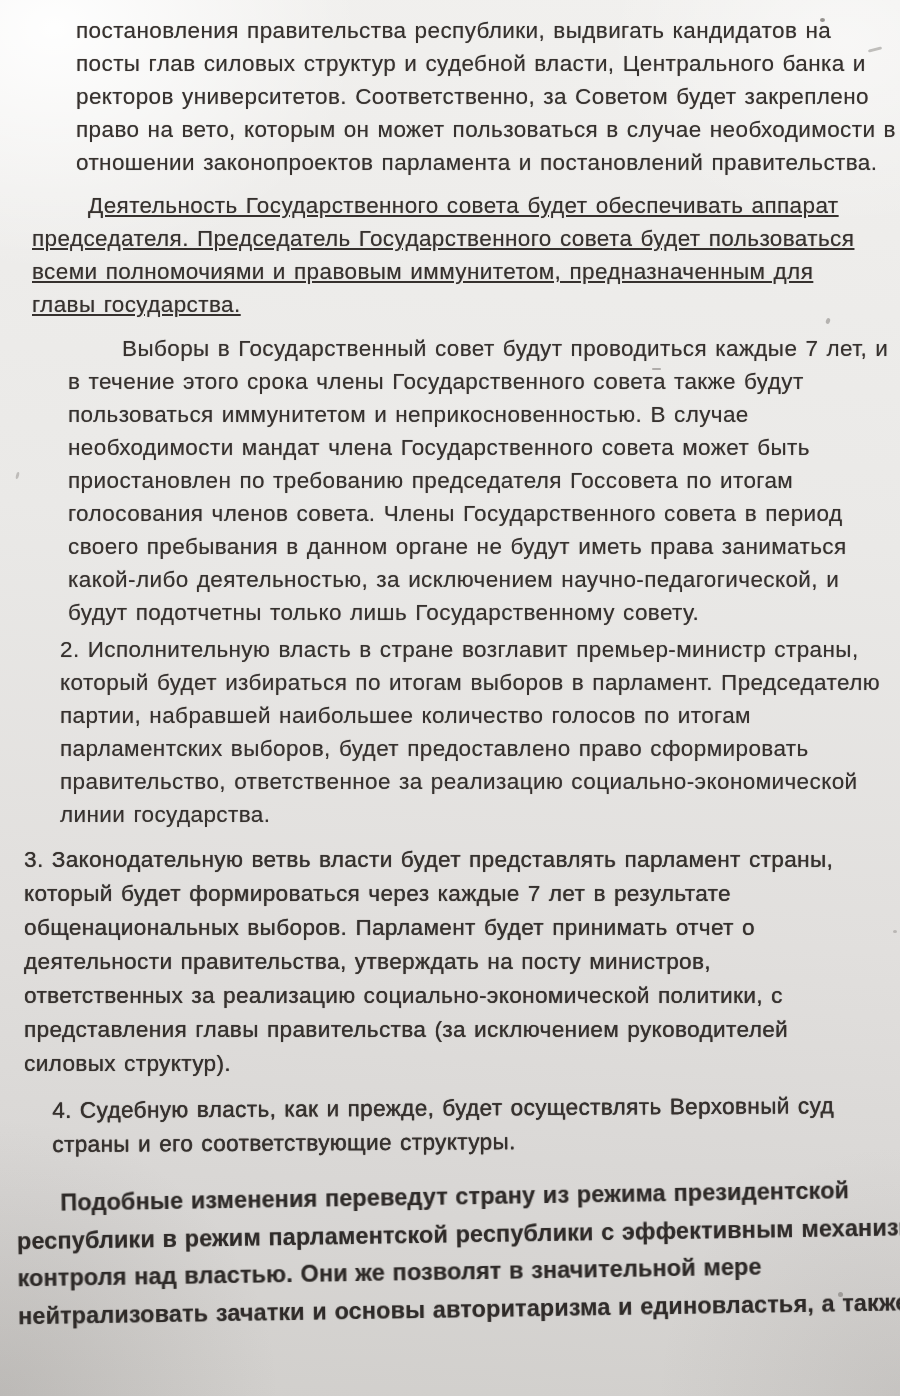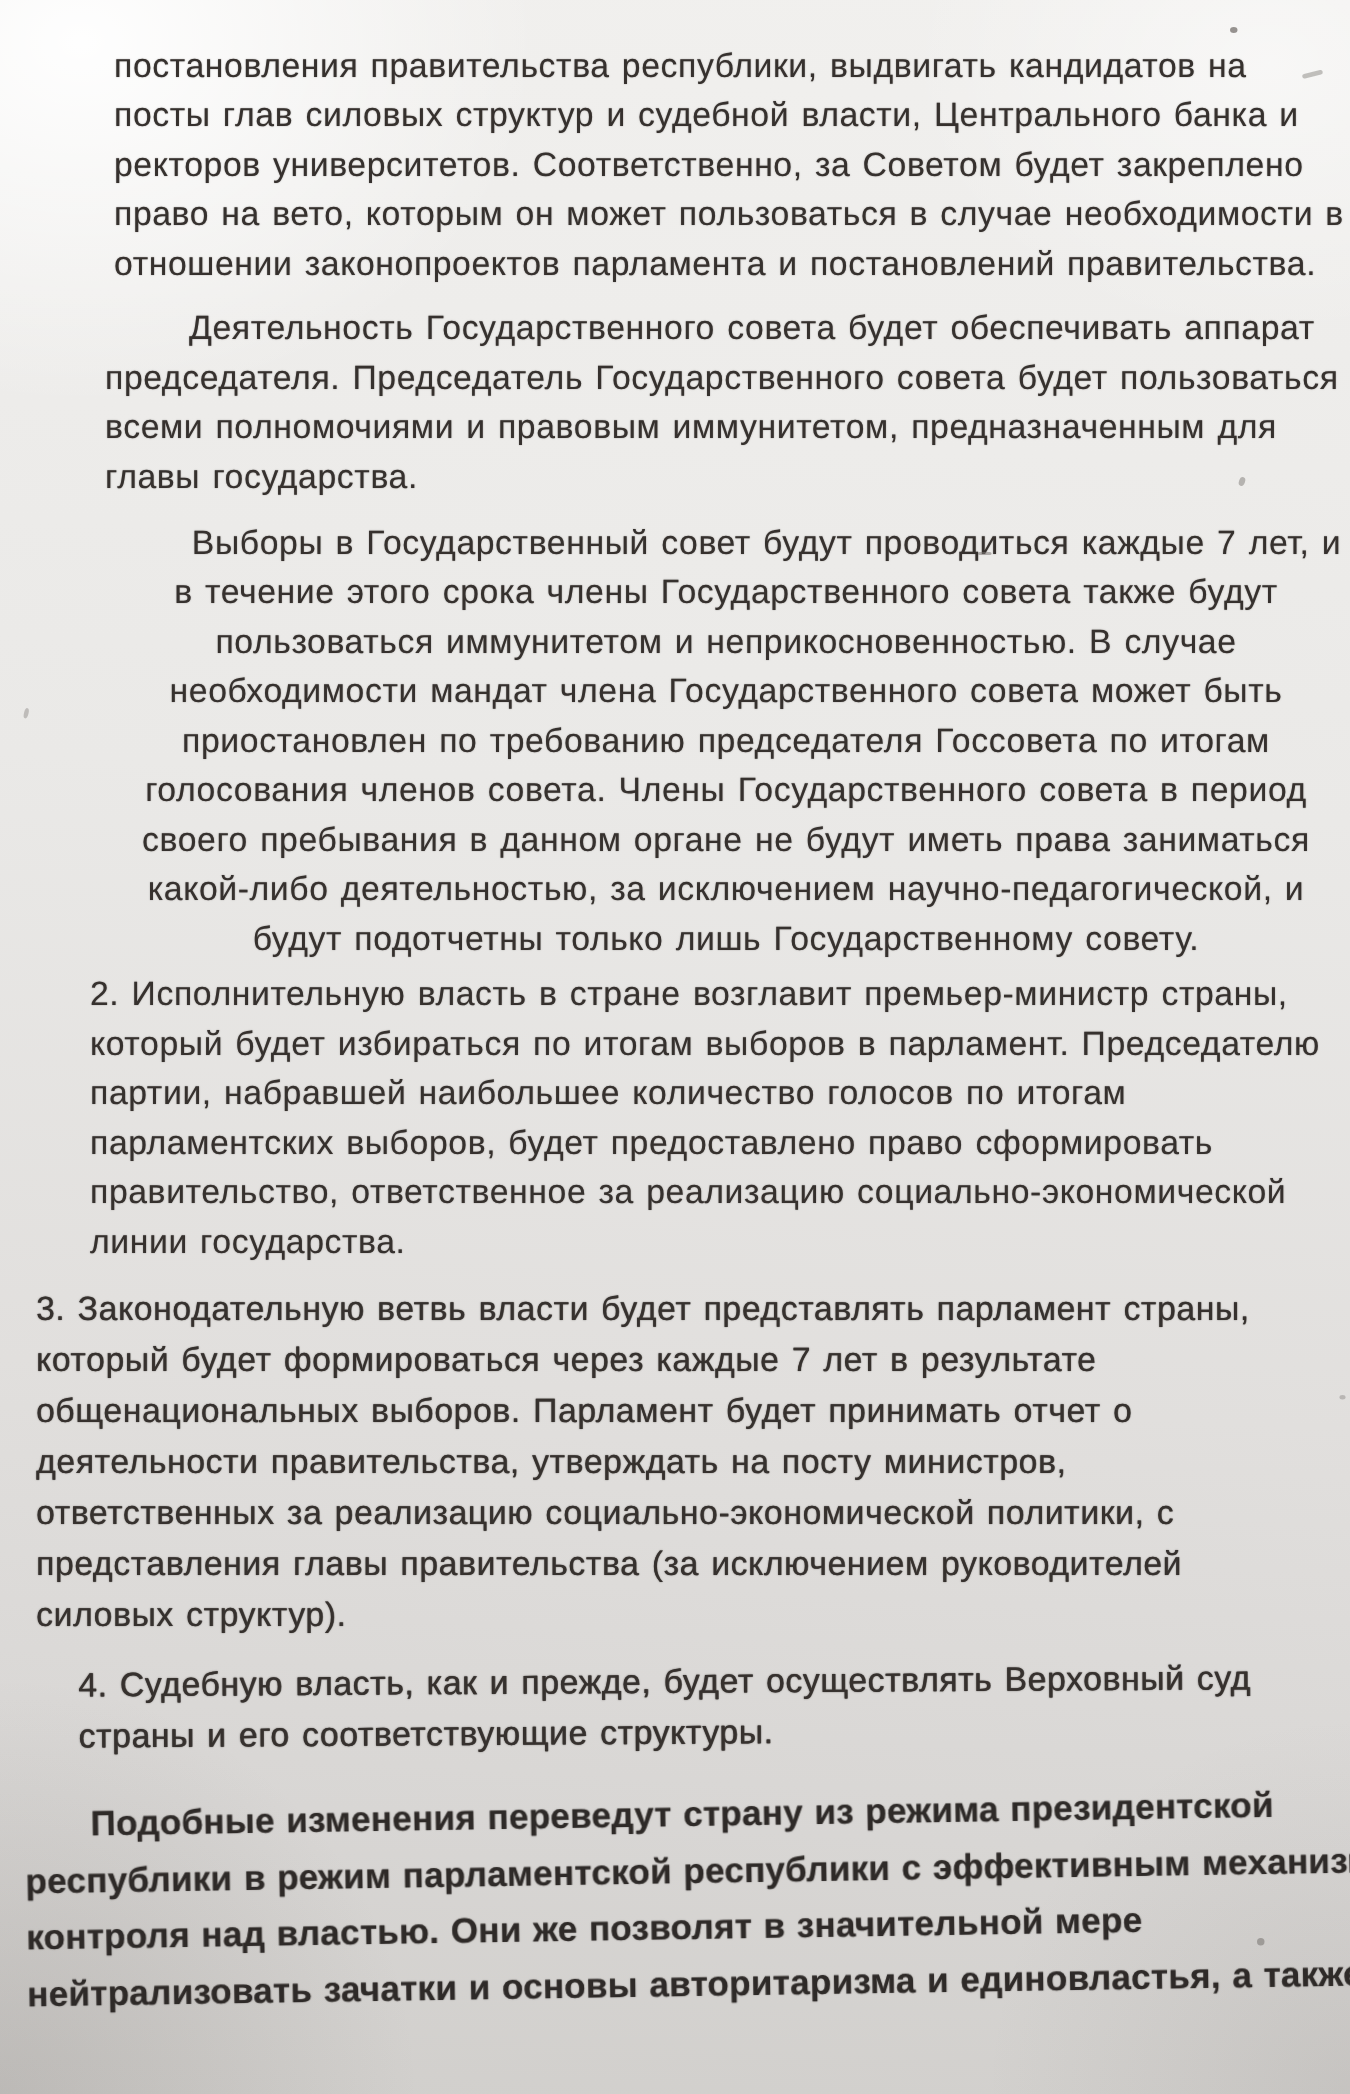--- a/index.html
+++ b/index.html
@@ -14,23 +14,23 @@
       linear-gradient(183deg, #f1f0ee 0%, #eae9e7 38%, #e1dfdd 66%, #d8d6d4 86%, #d1cfcc 100%);
   }
   .doc{position:absolute;inset:0;}
   .para{
     margin:0;white-space:pre;
     font-size:22.5px;line-height:33px;
     letter-spacing:.4px;word-spacing:1.5px;
     color:#36312e;
     text-shadow:0 0 .9px rgba(54,49,46,.55);
   }
-  .p1{padding-top:27px;margin-left:76px;}
-  .p2{margin-top:10px;margin-left:70px;text-indent:56px;}
-  .p3{margin-top:11px;margin-left:68px;text-indent:54px;text-align:center;}
+  .p1{padding-top:14px;margin-left:76px;}
+  .p2{margin-top:10px;margin-left:32px;text-indent:56px;text-decoration:underline;}
+  .p3{margin-top:11px;margin-left:68px;text-indent:54px;}
   .p4{margin-top:4px;margin-left:60px;}
   .p5{
     margin-top:12px;margin-left:24px;line-height:34px;
     text-shadow:0 0 1px rgba(50,45,42,.7), .3px 0 0 rgba(50,45,42,.5);
   }
   .p6{
     margin-top:13px;margin-left:52px;line-height:34px;
     transform:rotate(-.35deg);transform-origin:left top;
     text-shadow:0 0 1.1px rgba(46,41,38,.75), .4px 0 0 rgba(46,41,38,.65);
   }

